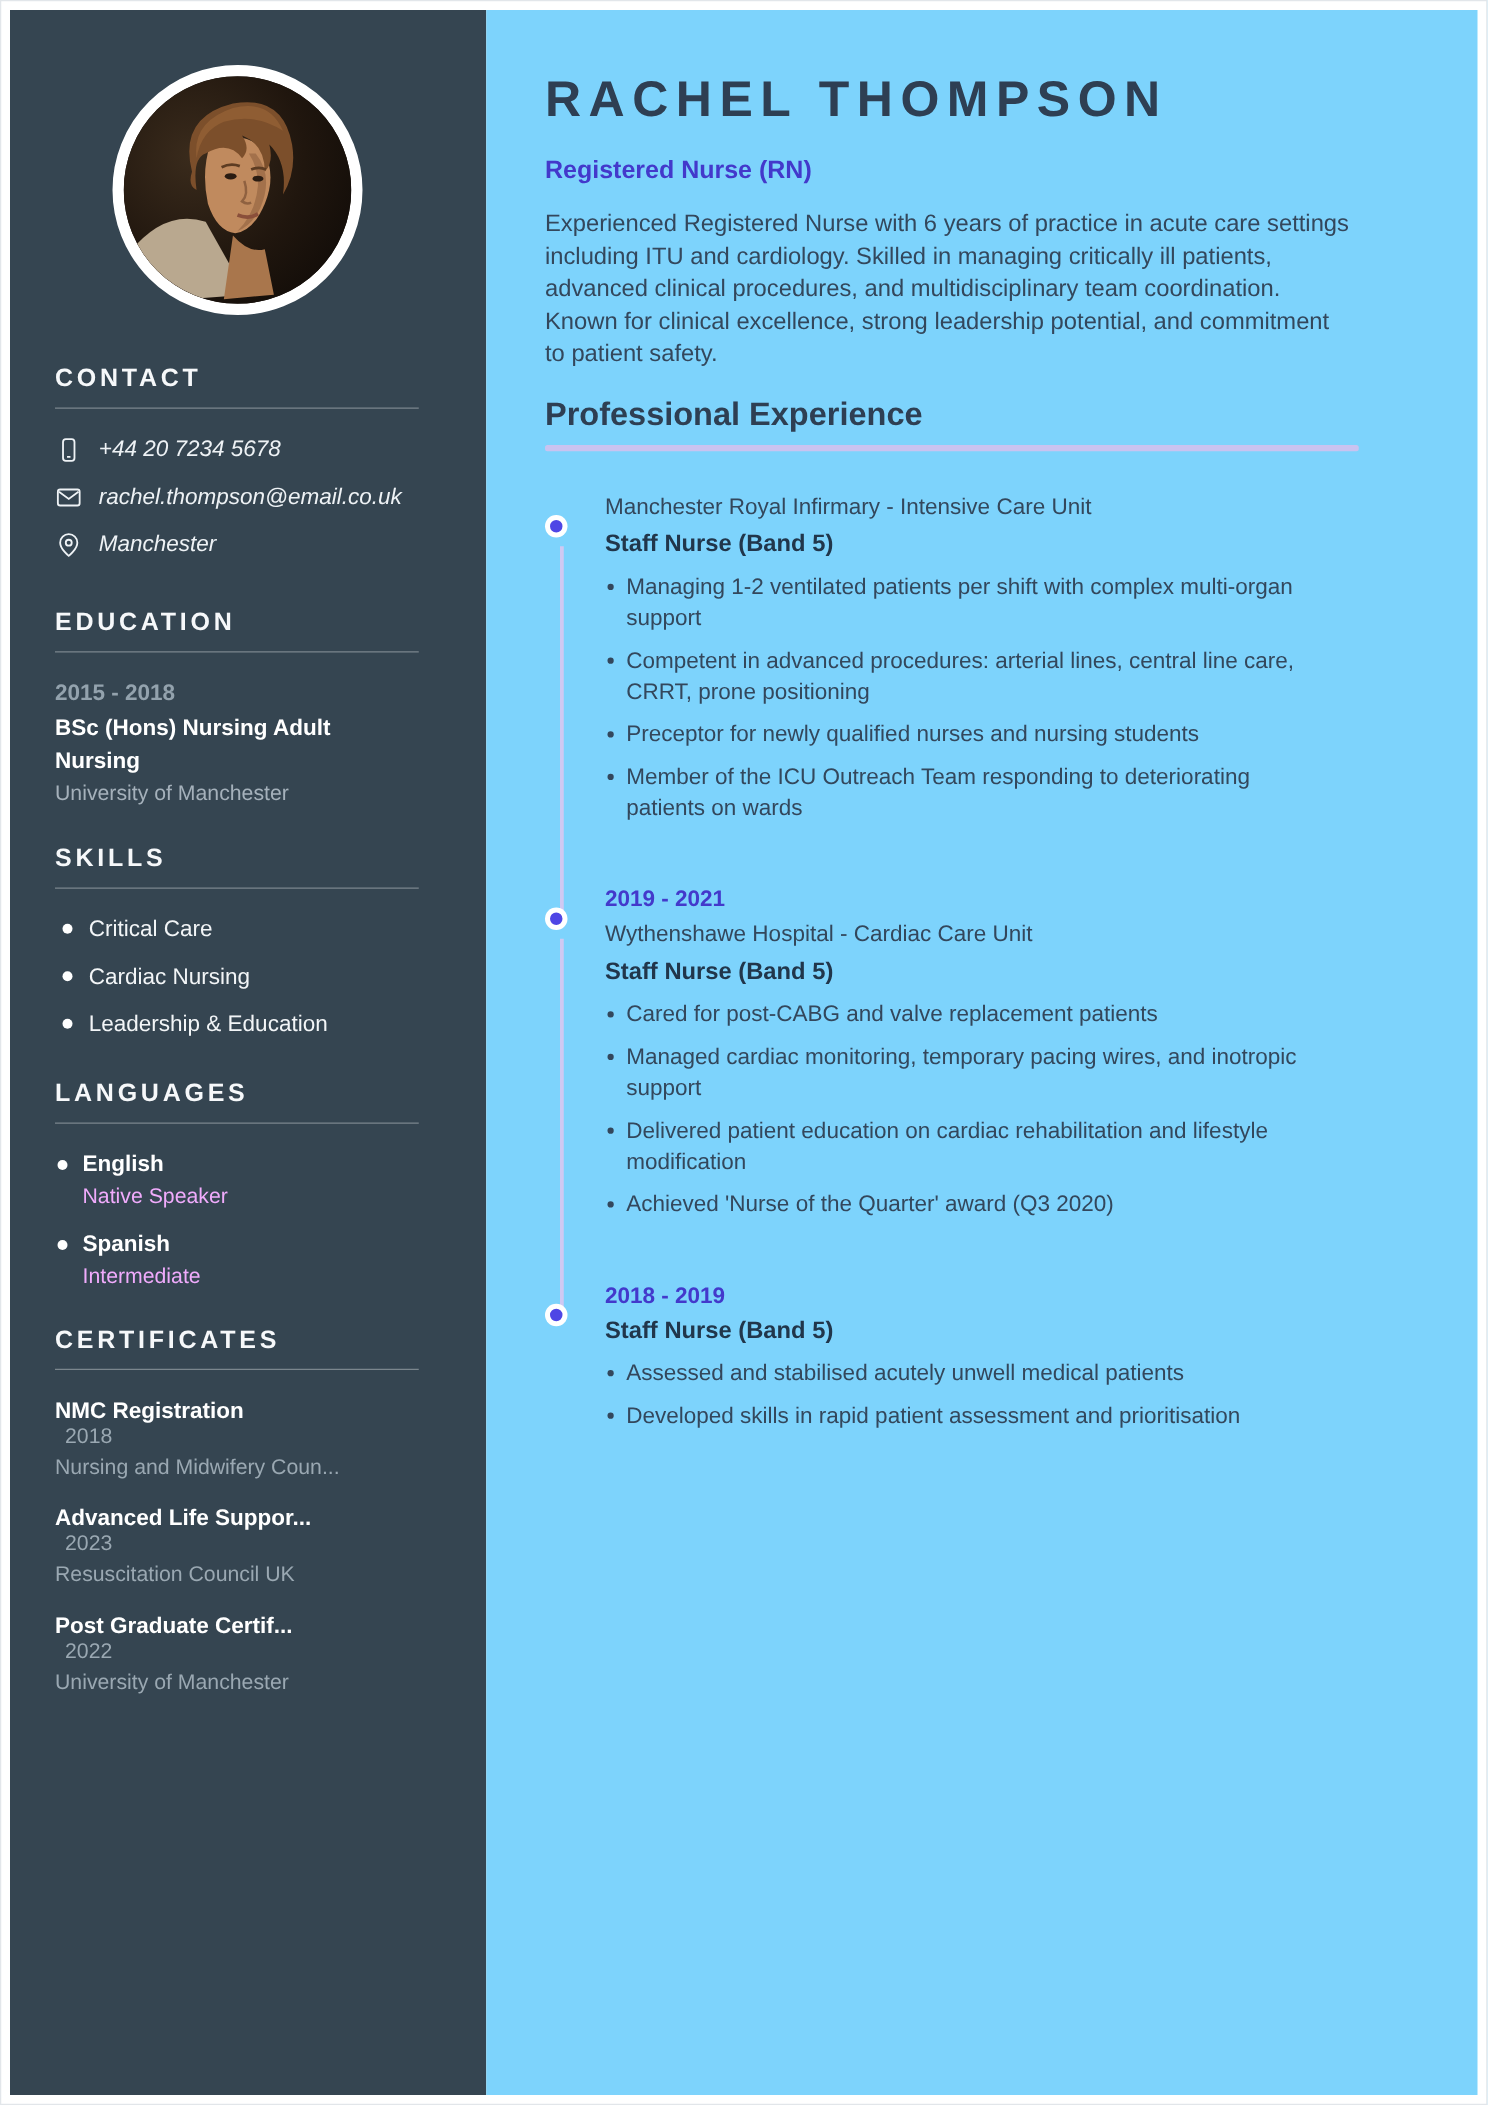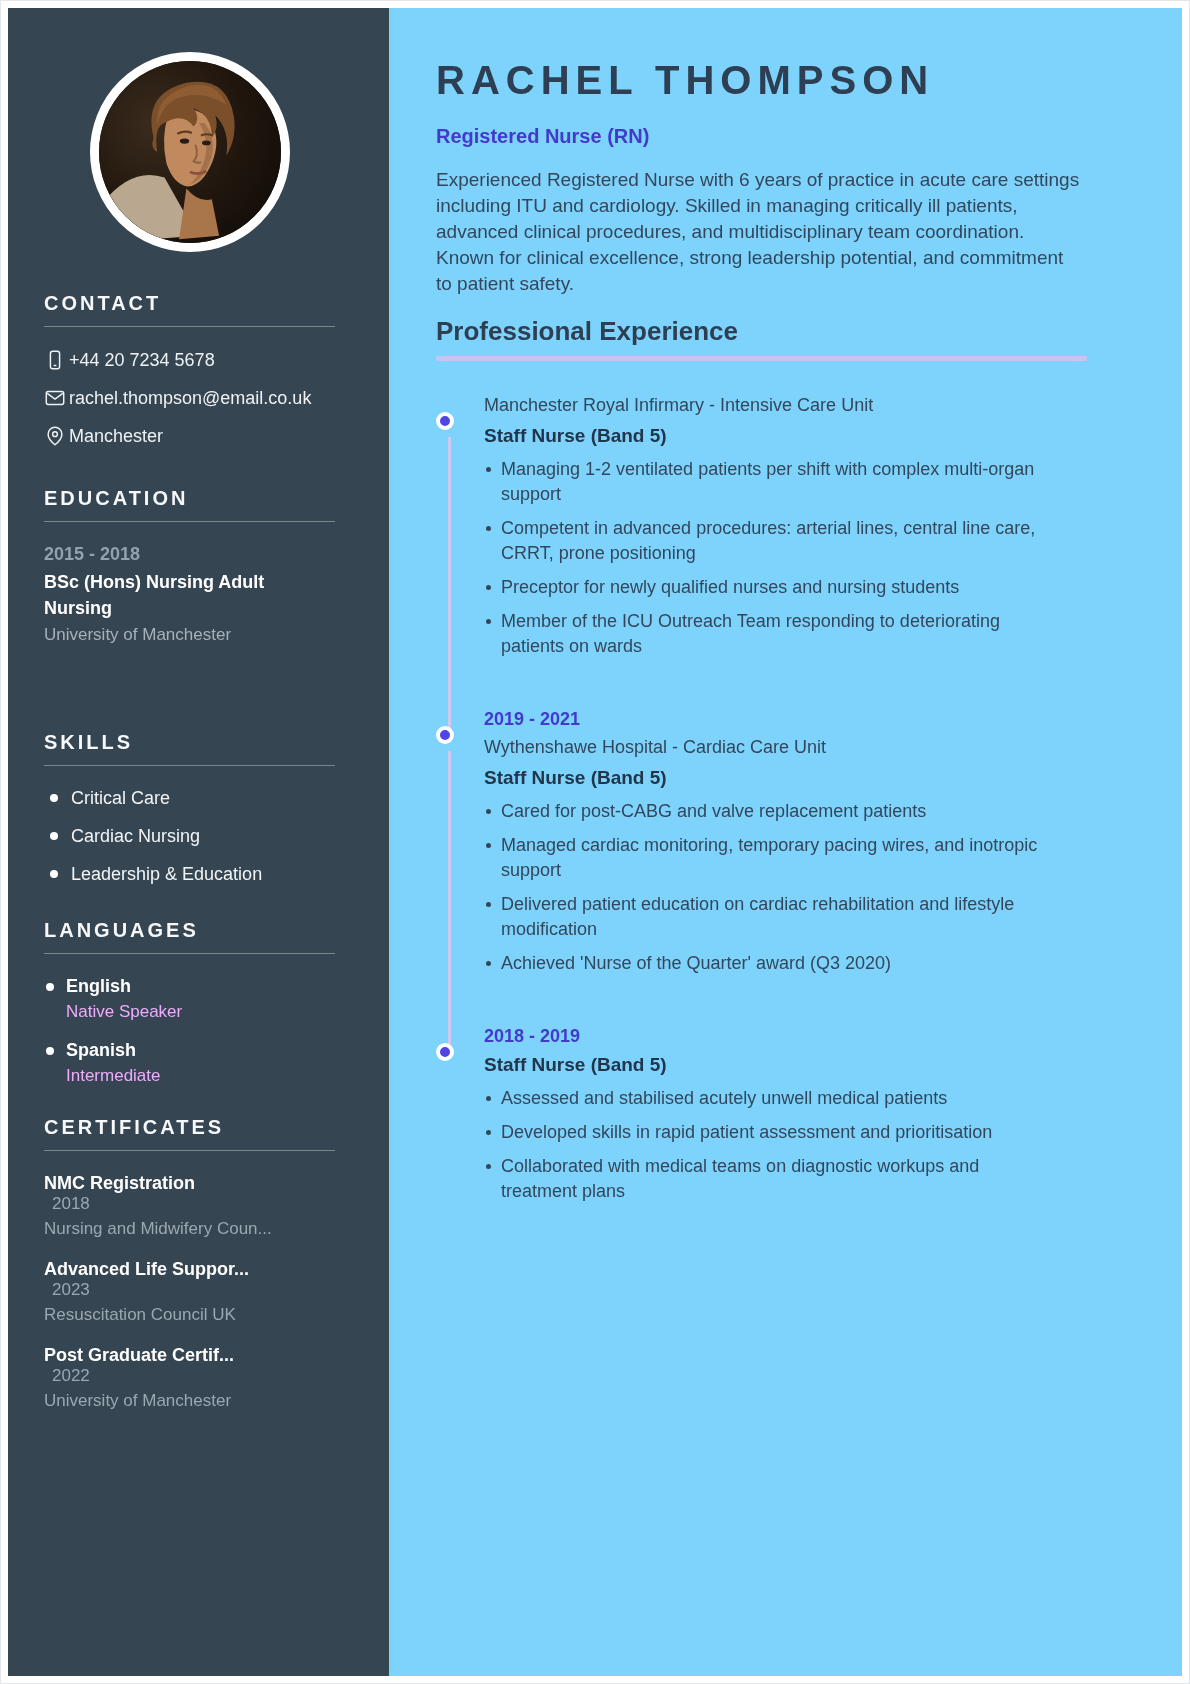--- a/index.html
+++ b/index.html
@@ -18,30 +18,30 @@
     padding:44px 54px 40px 36px; overflow:hidden;
   }
   .photo-wrap { display:flex; justify-content:center; margin-bottom:40px; }
   .photo {
     width:200px; height:200px; border-radius:50%;
     border:9px solid #ffffff; overflow:hidden; background:#17100b;
   }
   .photo svg { display:block; width:100%; height:100%; }
 
   .side-section { margin-bottom:40px; }
-  .side-section.edu { margin-bottom:86px; }
+  .side-section.edu { margin-bottom:31px; }
   .side-section.skills { margin-bottom:34px; }
   .side-section.langs { margin-bottom:30px; }
   .side-heading {
     font-size:20px; font-weight:bold; letter-spacing:3px; color:#f6f8fa;
     padding-bottom:11px; border-bottom:1px solid rgba(255,255,255,.35);
     margin-bottom:22px;
   }
 
-  .contact-row { display:flex; align-items:center; gap:3px; margin-bottom:16px; white-space:nowrap; }
+  .contact-row { display:flex; align-items:flex-start; gap:13px; margin-bottom:16px; white-space:nowrap;font-style:italic; }
   .contact-row svg { flex:0 0 auto; width:22px; height:22px; stroke:#eef2f5; fill:none; stroke-width:1.6; }
   .contact-text { font-size:18px; color:#eef2f5; }
 
   .edu-period { font-size:18px; font-weight:bold; color:#93a2ad; margin-bottom:4px; }
   .edu-degree { font-size:18px; font-weight:bold; color:#ffffff; line-height:26px; margin-bottom:4px; max-width:235px; }
   .edu-school { font-size:17px; color:#a5b1bb; }
 
   .dot-list li { list-style:none; position:relative; padding-left:27px; font-size:18px; color:#f2f5f7; margin-bottom:17px; }
   .dot-list li::before { content:''; position:absolute; left:6px; top:6px; width:8px; height:8px; border-radius:50%; background:#ffffff; }
 
@@ -249,19 +249,18 @@
         </ul>
       </article>
 
       <article class="job">
         <span class="job-marker"></span>
         <div class="job-period">2018 - 2019</div>
         <div class="job-role">Staff Nurse (Band 5)</div>
         <ul class="job-bullets">
           <li>Assessed and stabilised acutely unwell medical patients</li>
           <li>Developed skills in rapid patient assessment and prioritisation</li>
-          <li>Collaborated with medical teams on diagnostic workups and treatment plans</li>
         </ul>
       </article>
 
     </div>
   </main>
 </div>
 
 </body></html>

